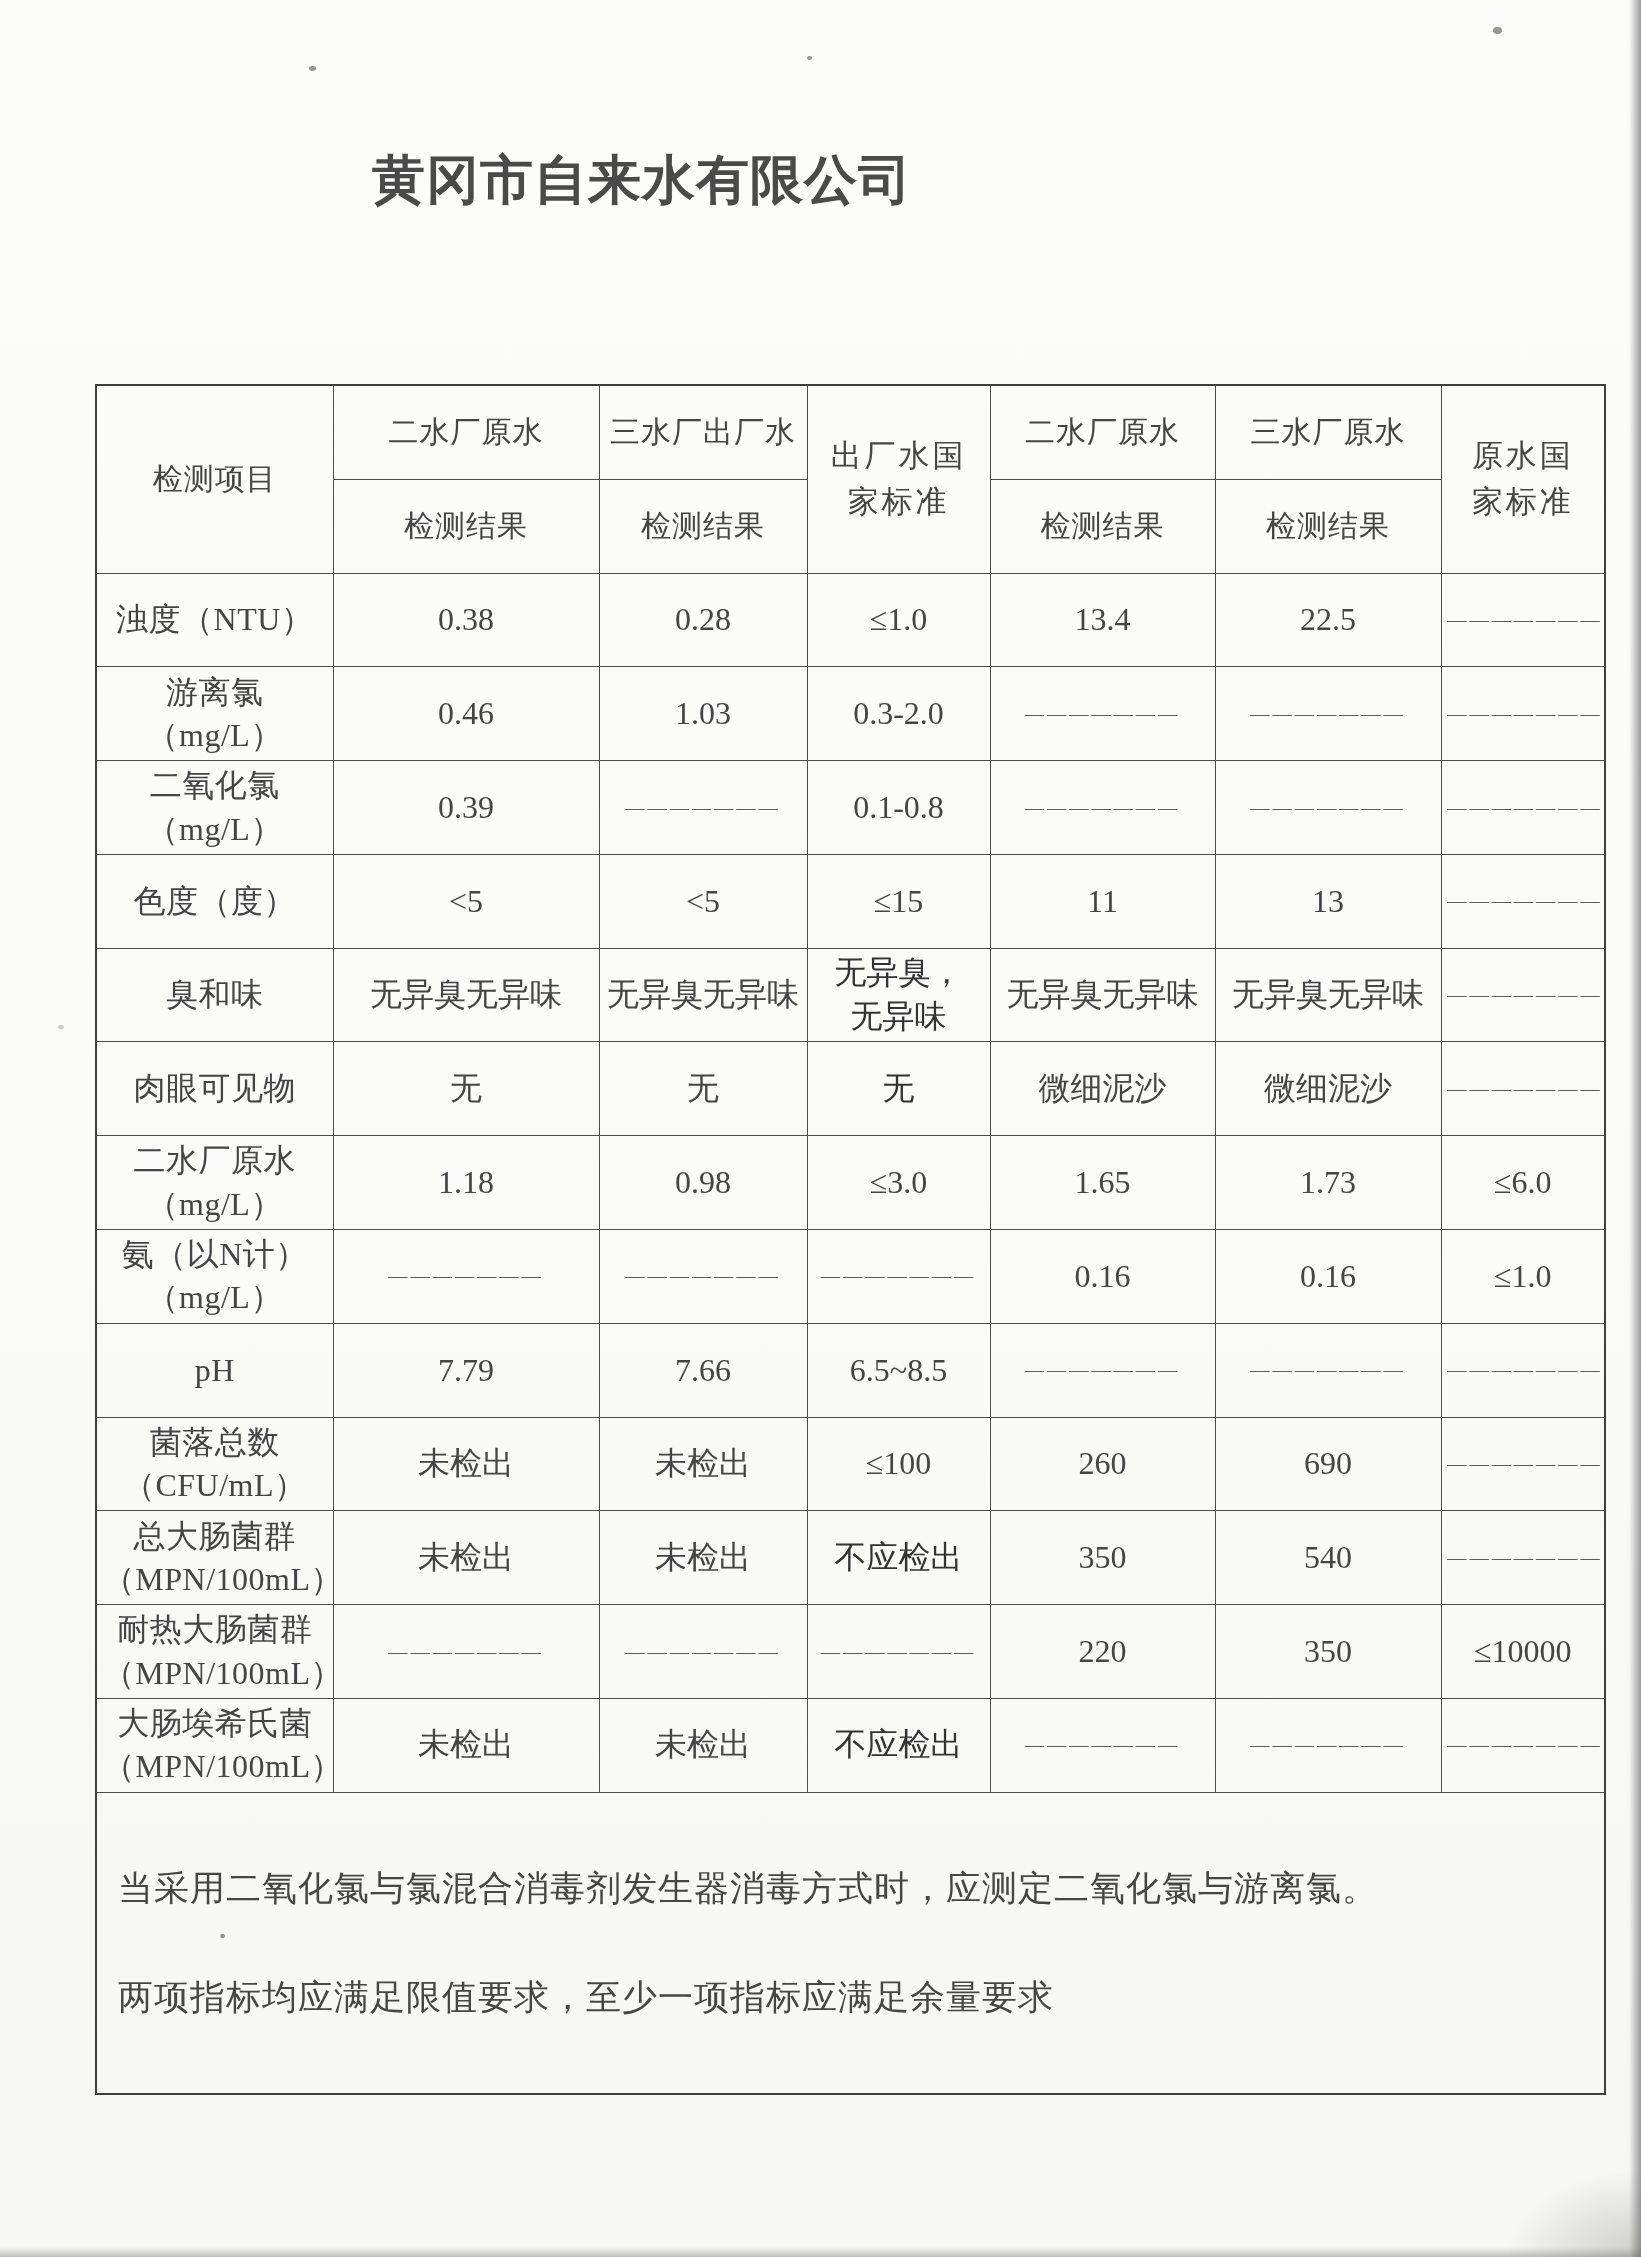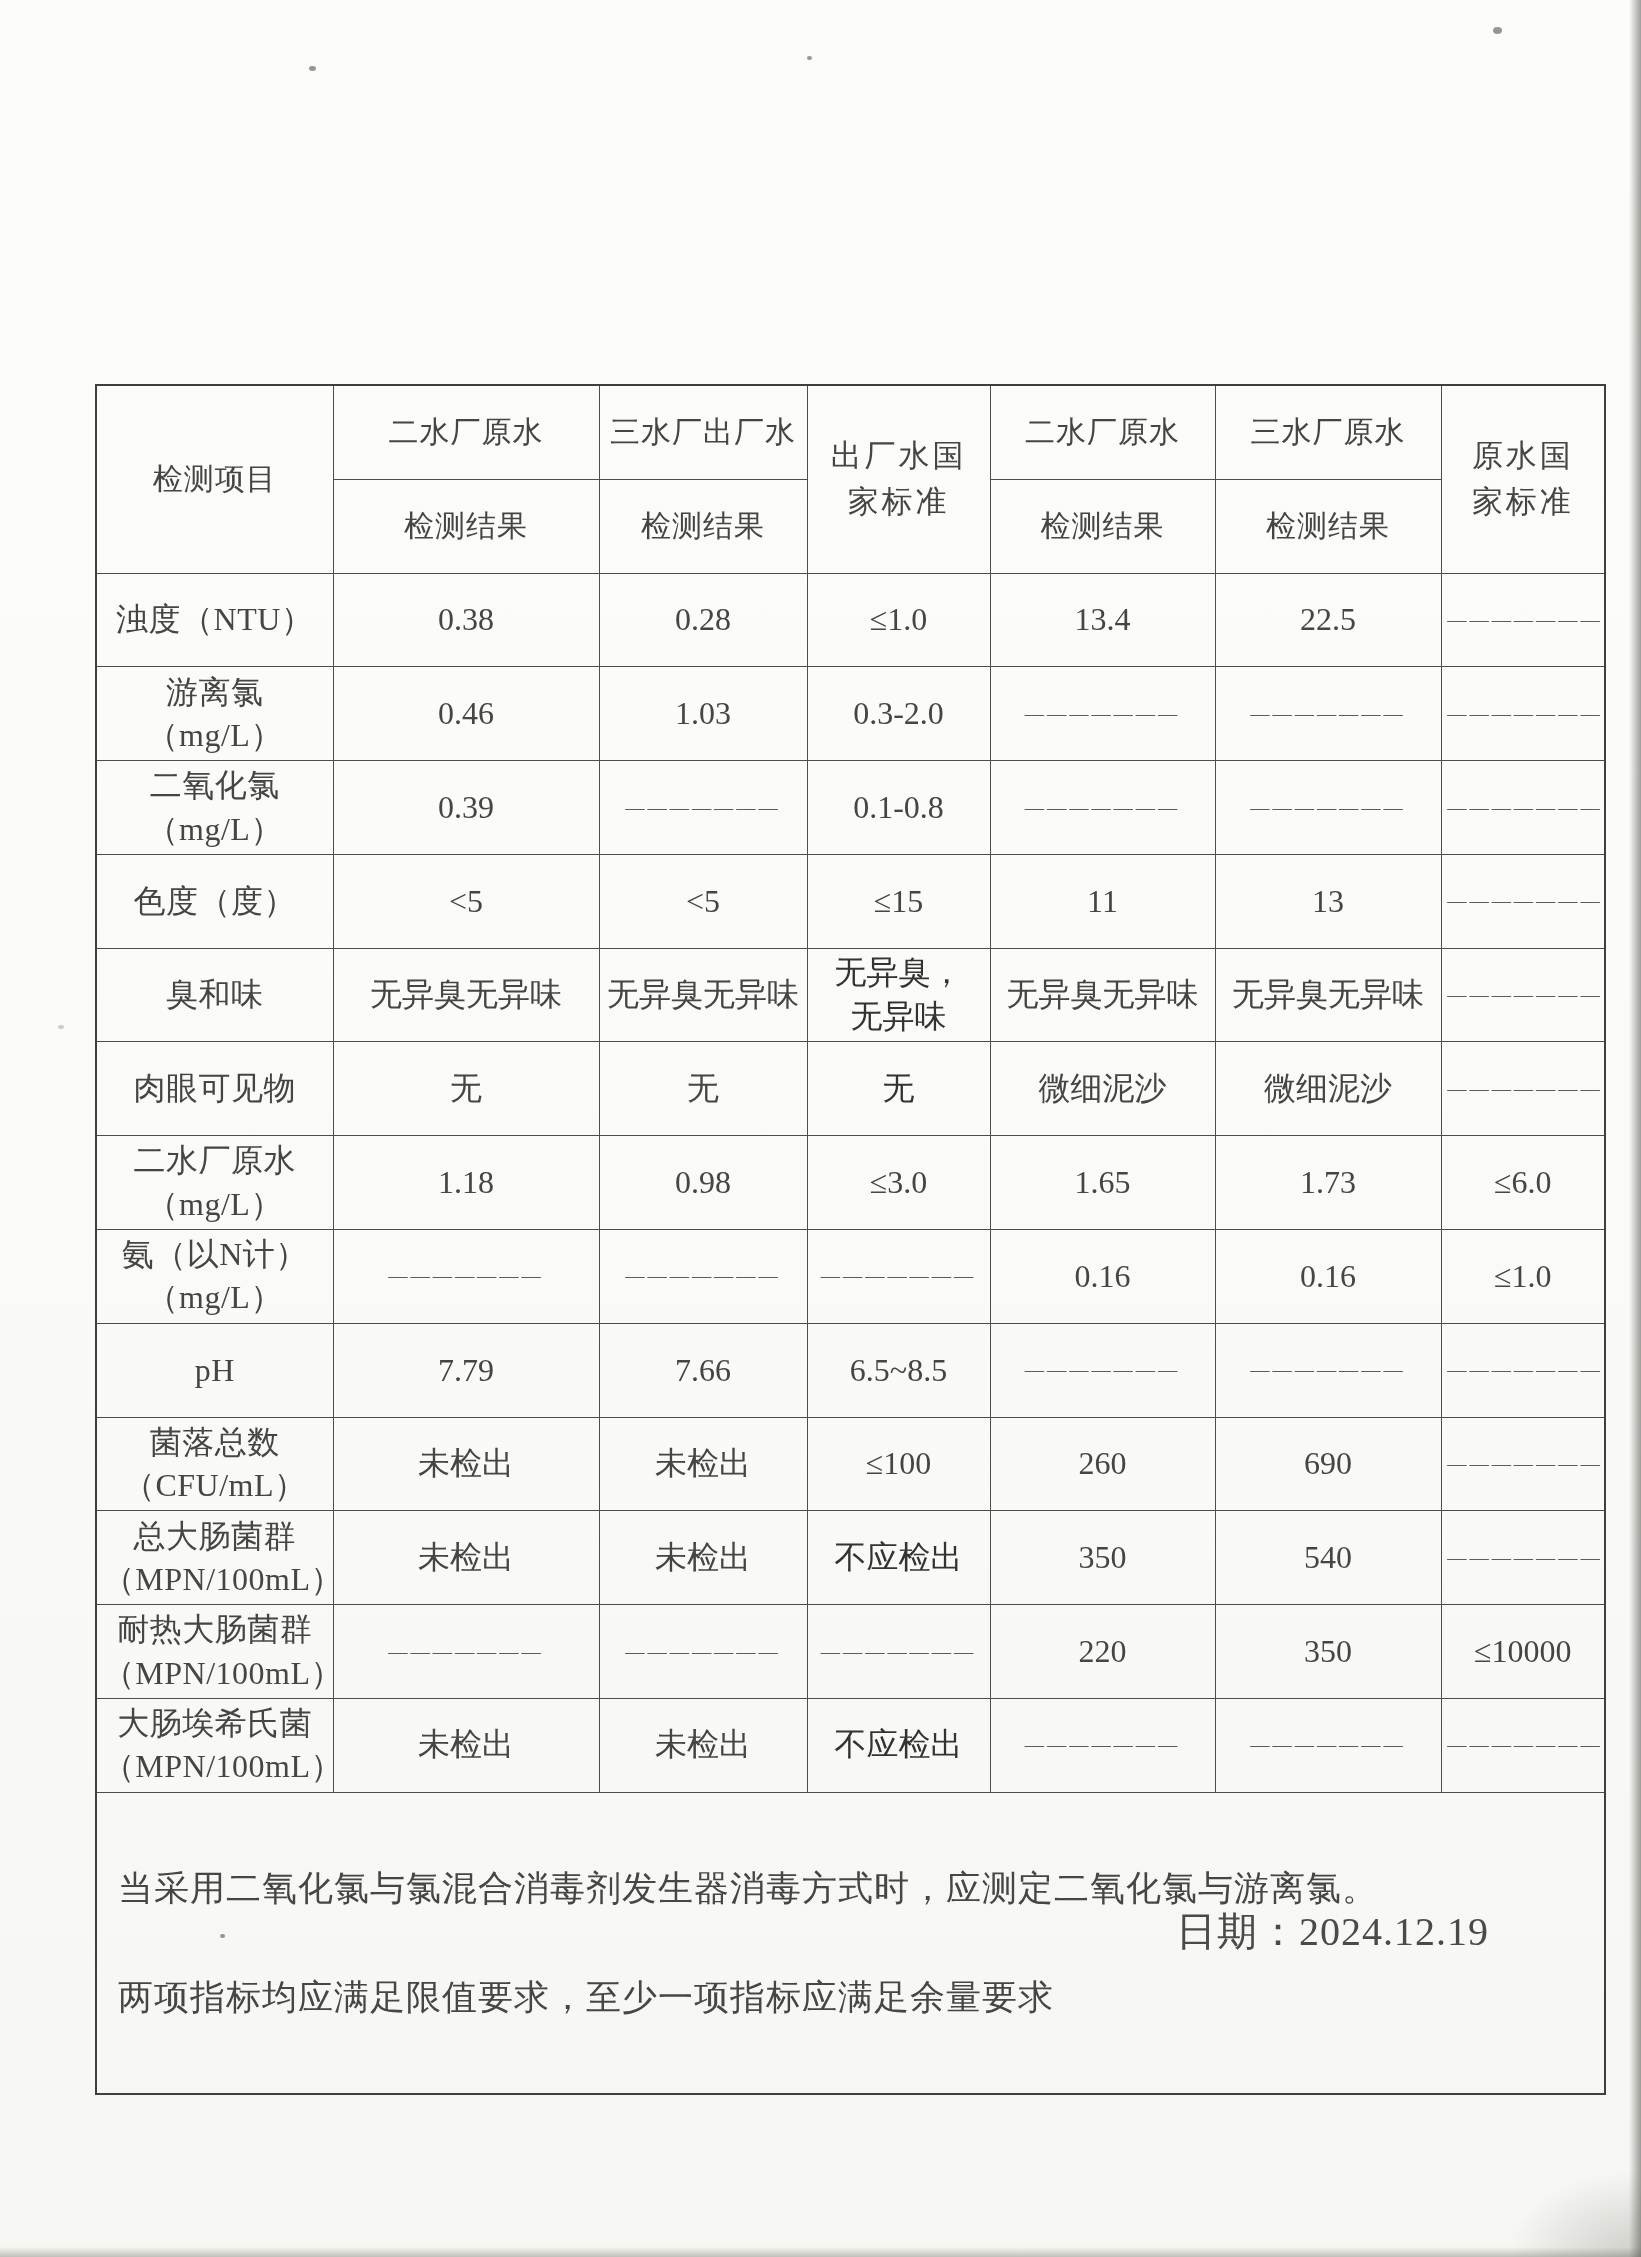--- a/index.html
+++ b/index.html
@@ -62,20 +62,21 @@
 
 <div class="page">
 
   <i class="speck" style="left:309px;top:66px;width:6.8px;height:4.8px"></i>
   <i class="speck" style="left:807px;top:56px;width:4.8px;height:3.9px"></i>
   <i class="speck" style="left:1493px;top:27px;width:8.7px;height:6.8px"></i>
   <i class="speck" style="left:220px;top:1934px;width:4.8px;height:3.9px"></i>
   <i class="speck" style="left:58px;top:1025px;width:5.8px;height:3.9px;opacity:.35"></i>
 
   <div class="title-block">
+    <div class="title-line1">黄冈市自来水有限公司</div>
   </div>
 
   <table class="report">
     <colgroup>
       <col style="width:237px">
       <col style="width:266px">
       <col style="width:208px">
       <col style="width:183px">
       <col style="width:225px">
       <col style="width:226px">
@@ -228,19 +229,18 @@
     <tfoot>
       <tr>
         <td colspan="7" class="footnote">
           <div>当采用二氧化氯与氯混合消毒剂发生器消毒方式时，应测定二氧化氯与游离氯。</div>
           <div>两项指标均应满足限值要求，至少一项指标应满足余量要求</div>
         </td>
       </tr>
     </tfoot>
   </table>
 
-  <div class="date-line">日期：2024.12.19</div>
 
   <div class="edge-right"></div>
   <div class="edge-bottom"></div>
   <div class="corner-smudge"></div>
 </div>
 
 
 </body></html>

